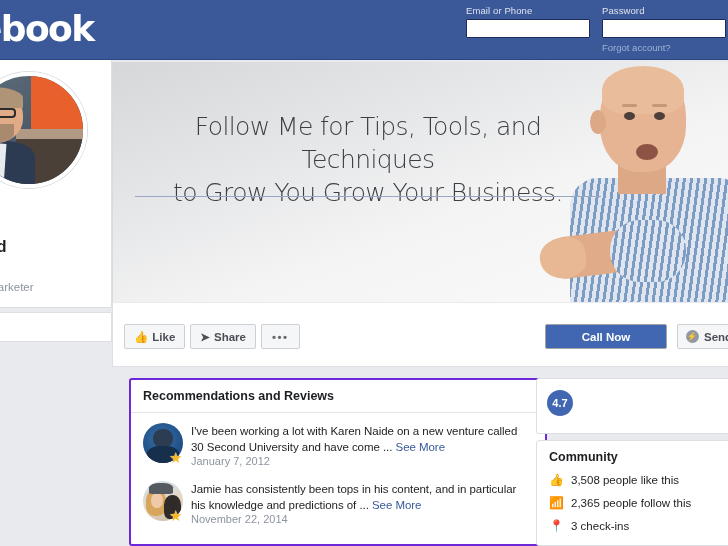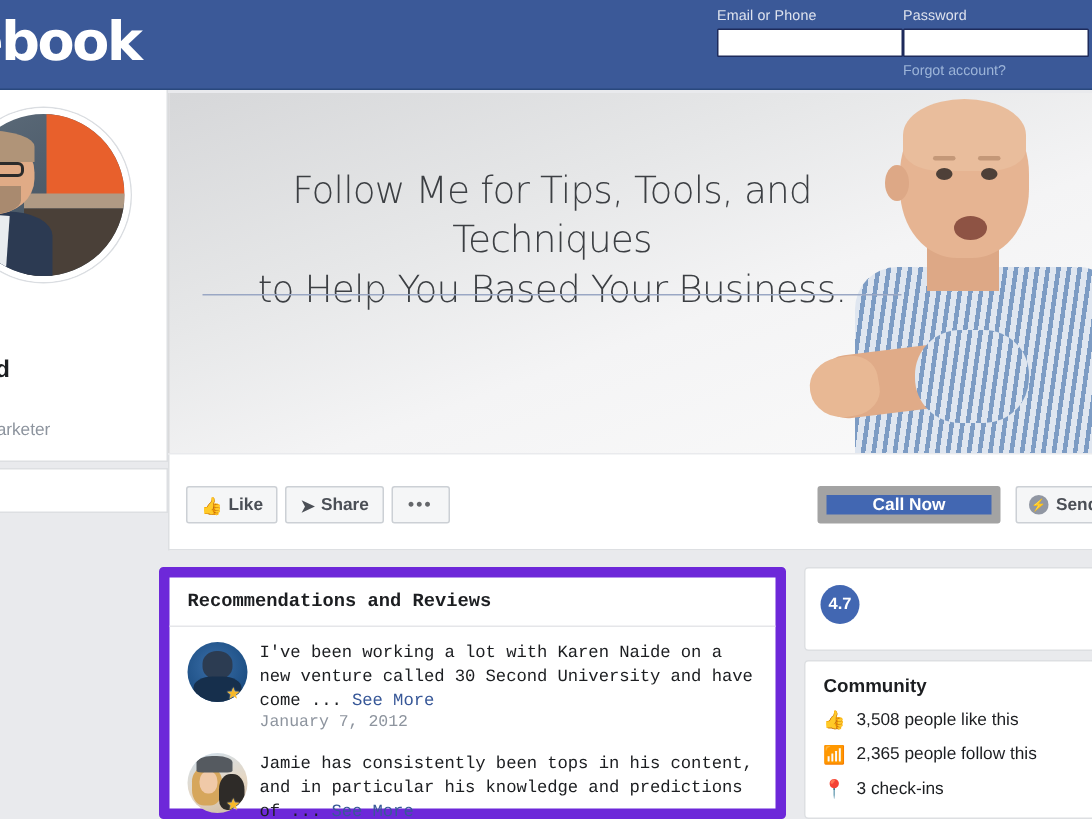--- a/index.html
+++ b/index.html
@@ -16,21 +16,21 @@
   .topbar {
     position: absolute; left: 0; top: 0; width: 728px; height: 60px;
     background: #3b5998;
     border-bottom: 1px solid #29487d;
   }
   .brand {
     position: absolute; left: -22px; top: 8px;
     color: #fff; font-size: 36px; font-weight: bold;
     letter-spacing: -1.6px; font-family: "DejaVu Sans", sans-serif;
   }
-  .login-form { position: absolute; right: 2px; top: 5px; display: flex; gap: 0; }
+  .login-form { position: absolute; right: 2px; top: 5px; display: flex; gap: 12px; }
   .lf-col { display: flex; flex-direction: column; }
   .lf-label { color: #dfe3ee; font-size: 9.5px; margin-bottom: 3px; letter-spacing: .1px; }
   .lf-input {
     width: 124px; height: 19px; background: #fff;
     border: 1px solid #1d2a5b; border-radius: 1px; outline: none;
     font-size: 11px; padding: 0 3px;
   }
   .lf-forgot {
     color: #9cb4d8; font-size: 9.5px; margin-top: 4px; cursor: pointer;
   }
@@ -191,41 +191,41 @@
   }
   .btn-group { position: absolute; left: 11px; top: 21px; display: flex; gap: 5px; }
   .btn-lt {
     height: 25px; background: #f5f6f7; border: 1px solid #ccd0d5; border-radius: 2px;
     display: flex; align-items: center; gap: 4px; padding: 0 9px;
     font-size: 11.5px; font-weight: bold; color: #4b4f56; cursor: pointer;
   }
   .btn-lt.dots { padding: 0 10px; letter-spacing: 1.5px; color: #65676b; }
   .btn-cta {
     position: absolute; left: 432px; top: 21px;
-    width: 122px; height: 25px; background: #4267b2; border: 6px solid #a3a3a3;
+    width: 122px; height: 25px; background: #4267b2; border: 1px solid #a3a3a3;
     border-radius: 2px; color: #fff; font-size: 11.5px; font-weight: bold;
     display: flex; align-items: center; justify-content: center; cursor: pointer;
   }
   .btn-send {
     position: absolute; left: 564px; top: 21px;
     width: 76px; height: 25px; background: #f5f6f7; border: 1px solid #ccd0d5;
     border-radius: 2px; display: flex; align-items: center; gap: 5px;
     padding-left: 8px; font-size: 11.5px; font-weight: bold; color: #4b4f56;
     cursor: pointer;
   }
   .msg-ico {
     width: 13px; height: 13px; border-radius: 50%; background: #9197a3;
     display: flex; align-items: center; justify-content: center;
     color: #fff; font-size: 8px; flex: none;
   }
 
   
   .reviews {
-    position: absolute; left: 106px; top: 378px; width: 418px; height: 168px;
-    background: #fff; border: 7px solid #6d28d9; border-radius: 3px; font-family: Liberation Mono, monospace;
+    position: absolute; left: 129px; top: 378px; width: 418px; height: 168px;
+    background: #fff; border: 2px solid #6d28d9; border-radius: 3px;
   }
   .rev-title {
     height: 33px; line-height: 33px; padding-left: 12px;
     font-size: 12.5px; font-weight: bold; color: #1c1e21;
     border-bottom: 1px solid #e5e6e9;
   }
   .rev-item { display: flex; padding: 10px 12px 4px 12px; }
   .rev-av-wrap { position: relative; width: 44px; flex: none; }
   .rev-av {
     width: 40px; height: 40px; border-radius: 50%; overflow: hidden; position: relative;
@@ -344,21 +344,21 @@
       <div class="p-eye1"></div>
       <div class="p-eye2"></div>
       <div class="p-mouth"></div>
       <div class="p-arm"></div>
       <div class="p-sleeve"></div>
       <div class="p-hand"></div>
     </div>
 
     <div class="cover-head">
       <div>Follow Me for Tips, Tools, and Techniques</div>
-      <div>to Help You Based Your Business.</div>
+      <div>to Grow You Grow Your Business.</div>
     </div>
     <div class="cover-rule"></div>
   </div>
 
   <div class="actionbar">
     <div class="btn-group">
       <div class="btn-lt">
         <span>👍</span>
         <span>Like</span>
       </div>

